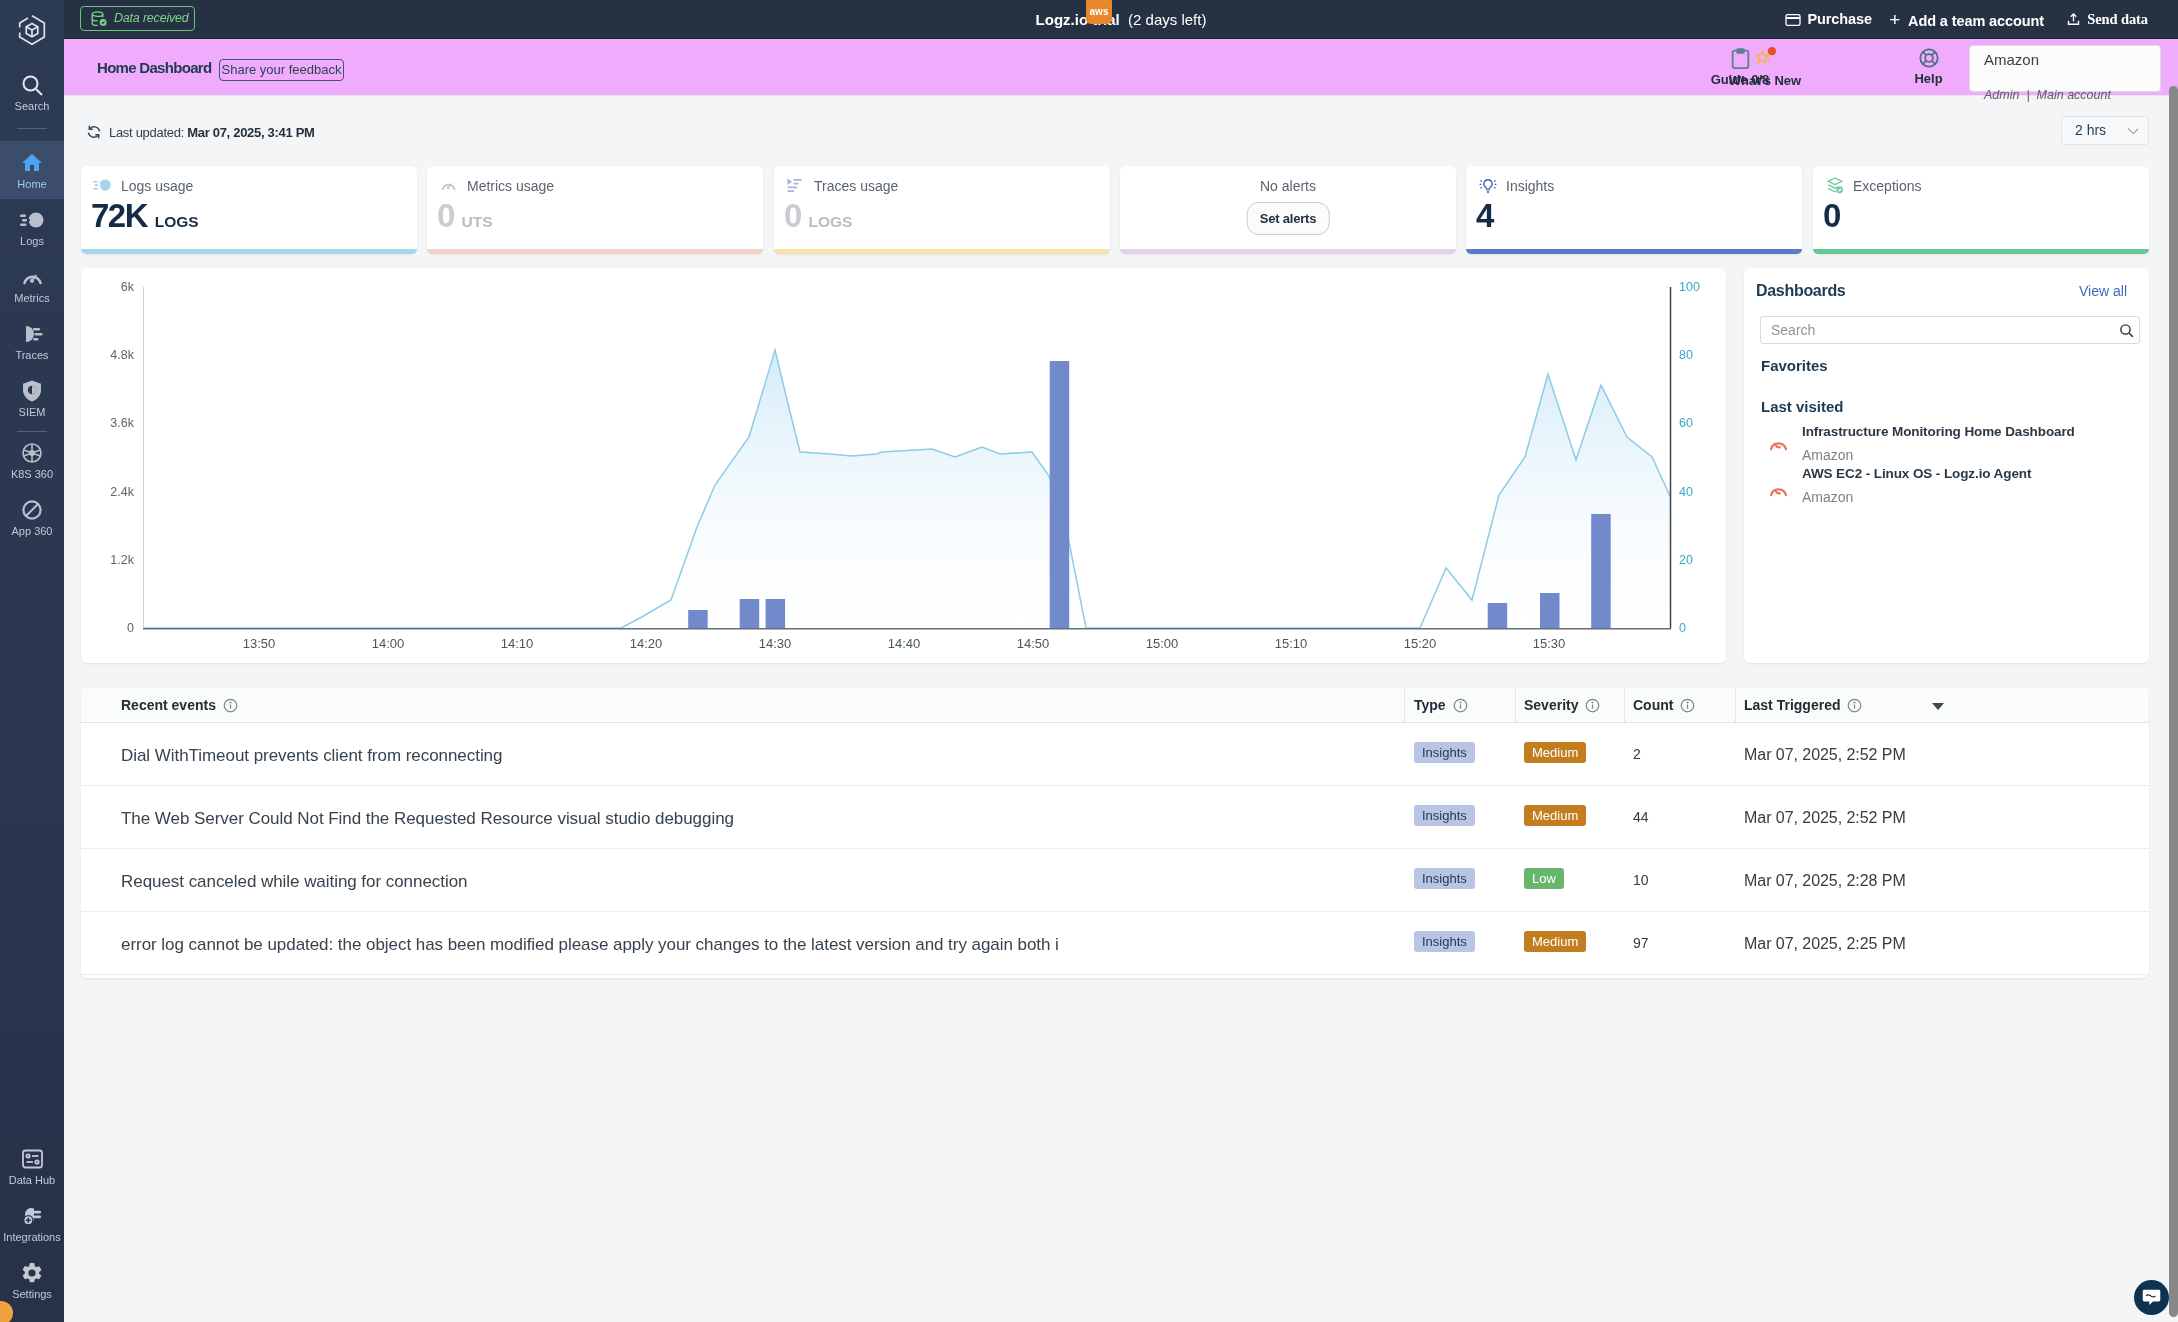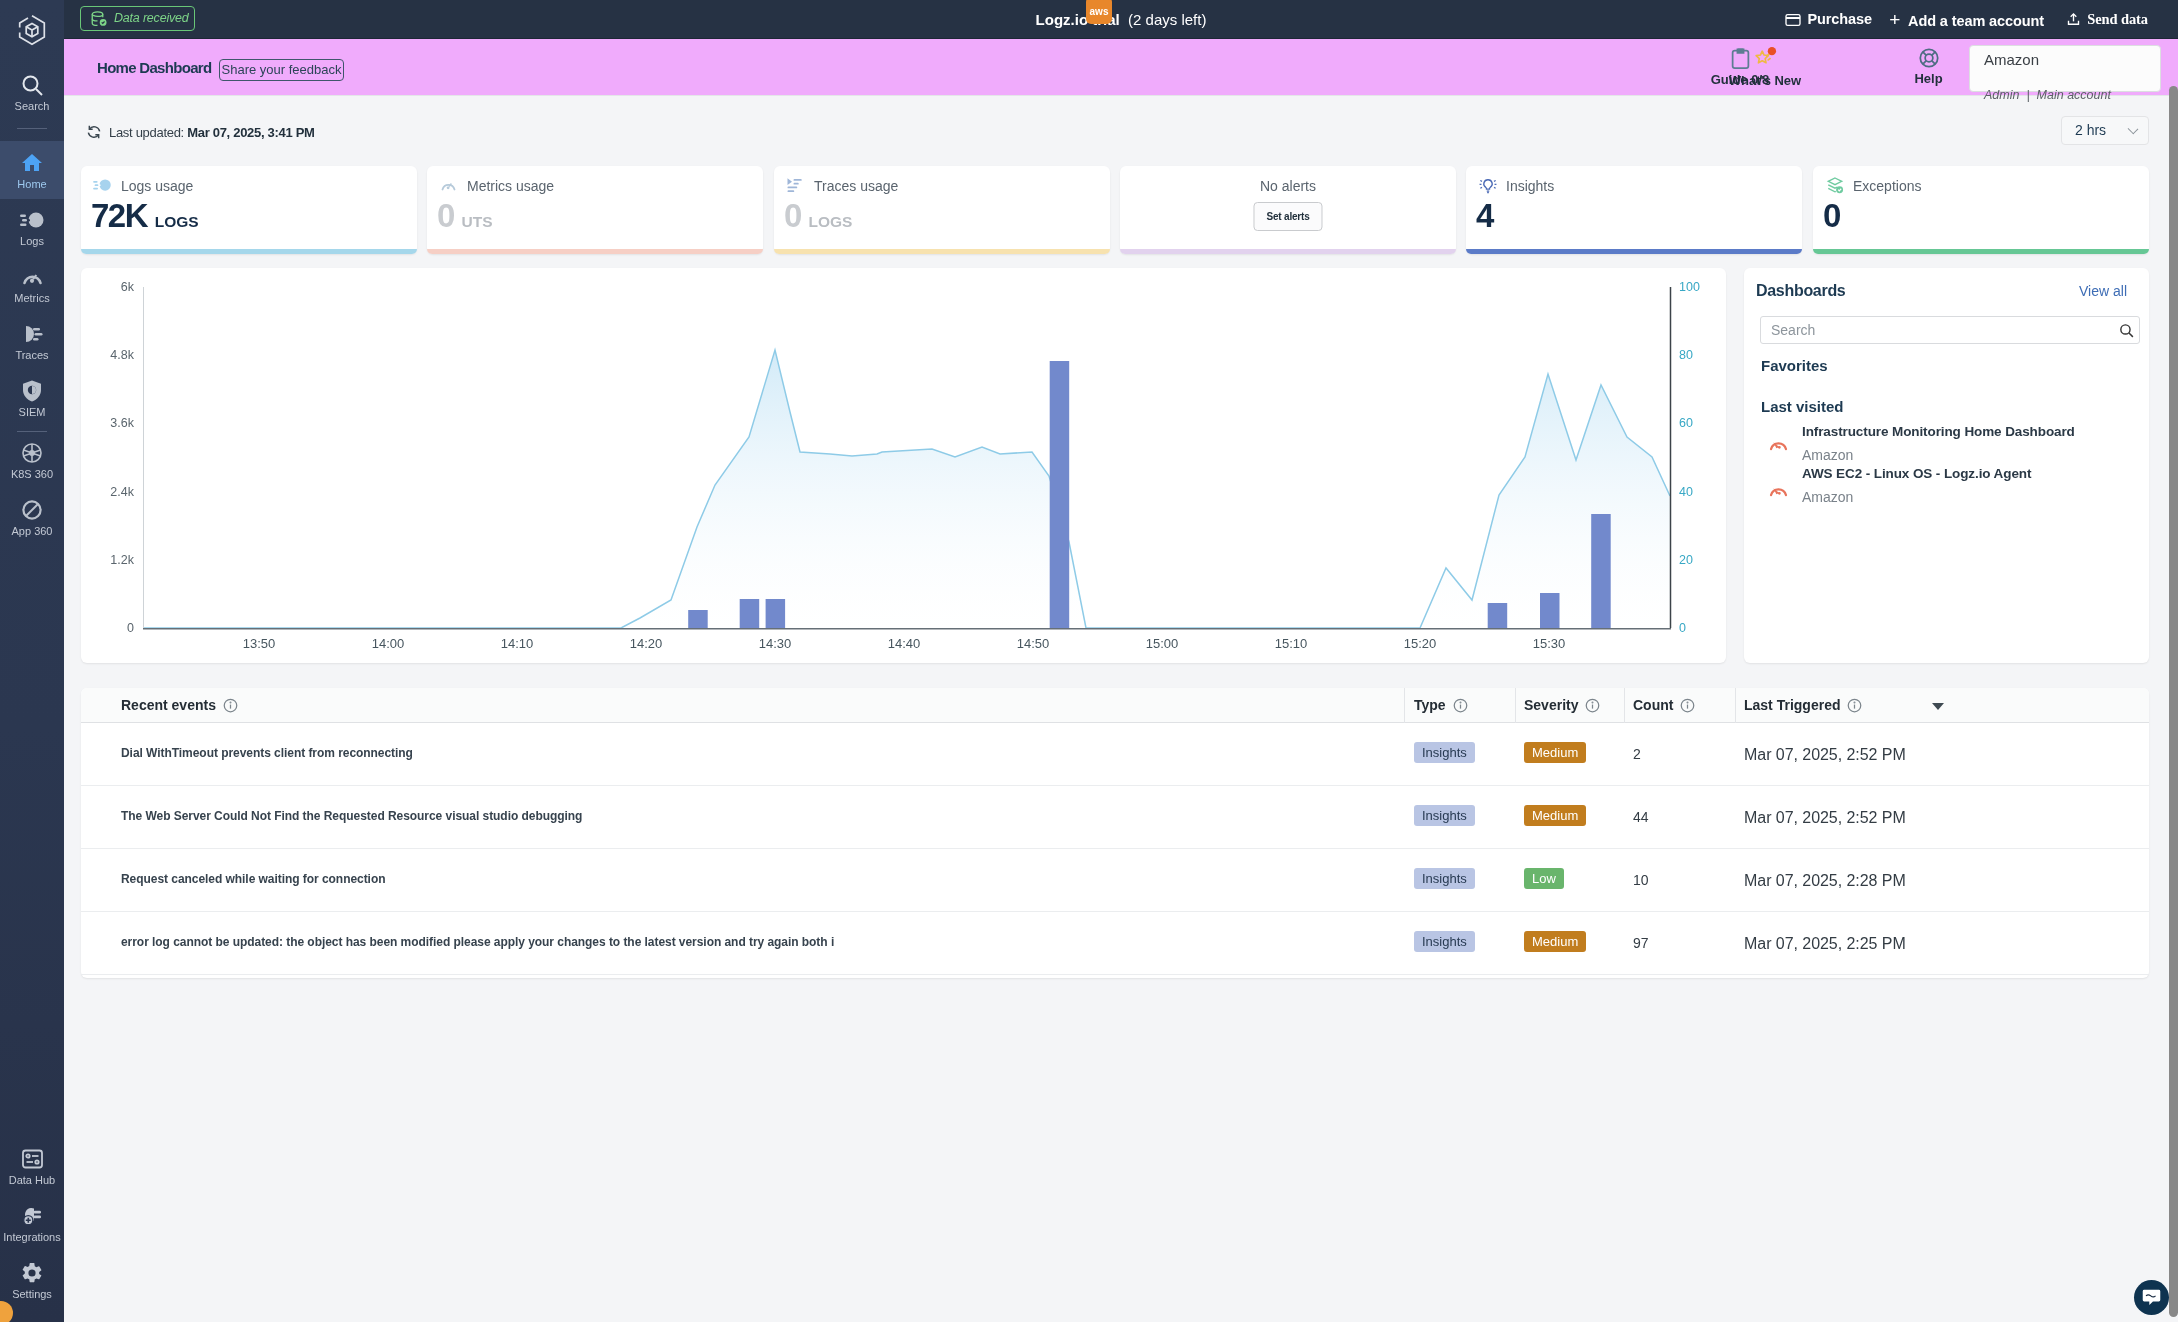--- a/index.html
+++ b/index.html
@@ -59,21 +59,21 @@
 .dsec { position:absolute; left:17px; font-size:15px; font-weight:700; color:#1d3a52; }
 .ditem-t { position:absolute; left:58px; font-size:13.5px; font-weight:700; color:#2b3946; letter-spacing:-0.1px; }
 .ditem-s { position:absolute; left:58px; font-size:14px; color:#7a828a; }
 
 
 #tablecard { left:81px; top:688px; width:2068px; height:290px; }
 .th { position:absolute; top:0; height:35px; font-size:14px; font-weight:700; color:#242d35; line-height:35px; }
 #thead { position:absolute; left:0; top:0; right:0; height:35px; background:#fafbfb; border-bottom:1px solid #dfe1e4; border-radius:6px 6px 0 0; }
 .tvline { position:absolute; top:0; height:35px; border-left:1px solid #e3e5e8; }
 .trow { position:absolute; left:0; right:0; height:63px; border-bottom:1px solid #ebedef; }
-.tmsg { position:absolute; left:40px; top:23px; font-size:12px; letter-spacing:-0.05px; color:#37434e;font-weight:bold; }
+.tmsg { position:absolute; left:40px; top:23px; font-size:17px; letter-spacing:-0.05px; color:#37434e; }
 .badge { position:absolute; border-radius:3px; font-size:13px; padding:3px 8px; top:19px; }
 .b-ins { background:#b9c5e4; color:#273a52; left:1333px; }
 .b-med { background:#c17d1e; color:#fff; left:1443px; }
 .b-low { background:#69b56c; color:#fff; left:1443px; }
 .tcnt { position:absolute; left:1552px; top:23px; font-size:14px; color:#333c44; }
 .tdate { position:absolute; left:1663px; top:23px; font-size:16px; letter-spacing:-0.05px; color:#333c44; }
 .icirc { display:inline-block; vertical-align:-3px; margin-left:7px; }
 
 
 #scrollbar { position:absolute; right:0px; top:86px; width:9px; height:1231px; background:#888; border-radius:5px; z-index:9; }
@@ -300,21 +300,21 @@
       <rect x="10" y="9" width="7" height="2.4" rx="1.2"></rect>
       <rect x="2" y="14" width="13" height="2.4" rx="1.2"></rect>
       <rect x="2" y="19" width="9" height="2.4" rx="1.2"></rect>
     </svg>
   <div class="ttl">Traces usage</div>
   <div class="num">0 <span class="unit">LOGS</span></div>
   <div class="strip" style="background:#f7e2af;"></div>
 </div>
 <div class="card stat" style="left:1120px;">
   <div class="ttl" style="left:0;right:0;text-align:center;">No alerts</div>
-  <div style="position:absolute;left:50%;top:36px;transform:translateX(-50%);border:1px solid #c9cbce;border-radius:4px;background:#fbfbfc;font-size:10px;font-weight:700;color:#22303c;padding:8px 12px;letter-spacing:-0.2px;">Set alerts</div>
+  <div style="position:absolute;left:50%;top:36px;transform:translateX(-50%);border:1px solid #c9cbce;border-radius:12px;background:#fbfbfc;font-size:13px;font-weight:700;color:#22303c;padding:8px 12px;letter-spacing:-0.2px;">Set alerts</div>
   <div class="strip" style="background:#e2d2ee;"></div>
 </div>
 <div class="card stat" style="left:1466px;">
   <svg class="icn" width="20" height="19" viewBox="0 0 26 24" fill="none" stroke="#4a69b5" stroke-width="1.7">
       <path d="M13 4.5a5.4 5.4 0 0 1 2.9 10c-.5.4-.9.8-.9 1.4v.7h-4v-.7c0-.6-.4-1-.9-1.4a5.4 5.4 0 0 1 2.9-10z"></path>
       <line x1="11.4" y1="19.3" x2="14.6" y2="19.3"></line>
       <line x1="11.9" y1="21.3" x2="14.1" y2="21.3"></line>
       <g stroke-width="1.6">
         <line x1="3" y1="5.5" x2="5.2" y2="6.6"></line>
         <line x1="2" y1="10.5" x2="4.5" y2="10.5"></line>

